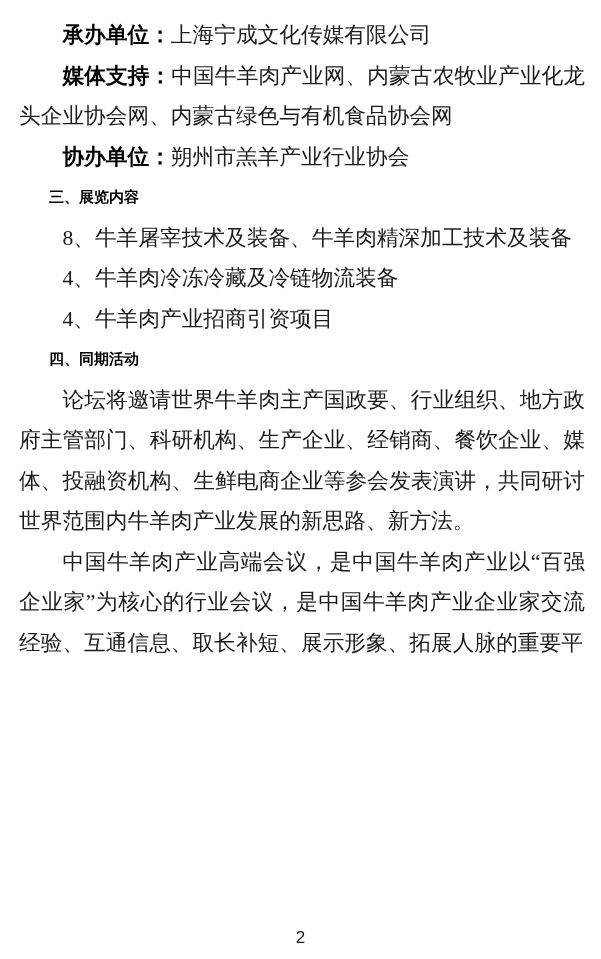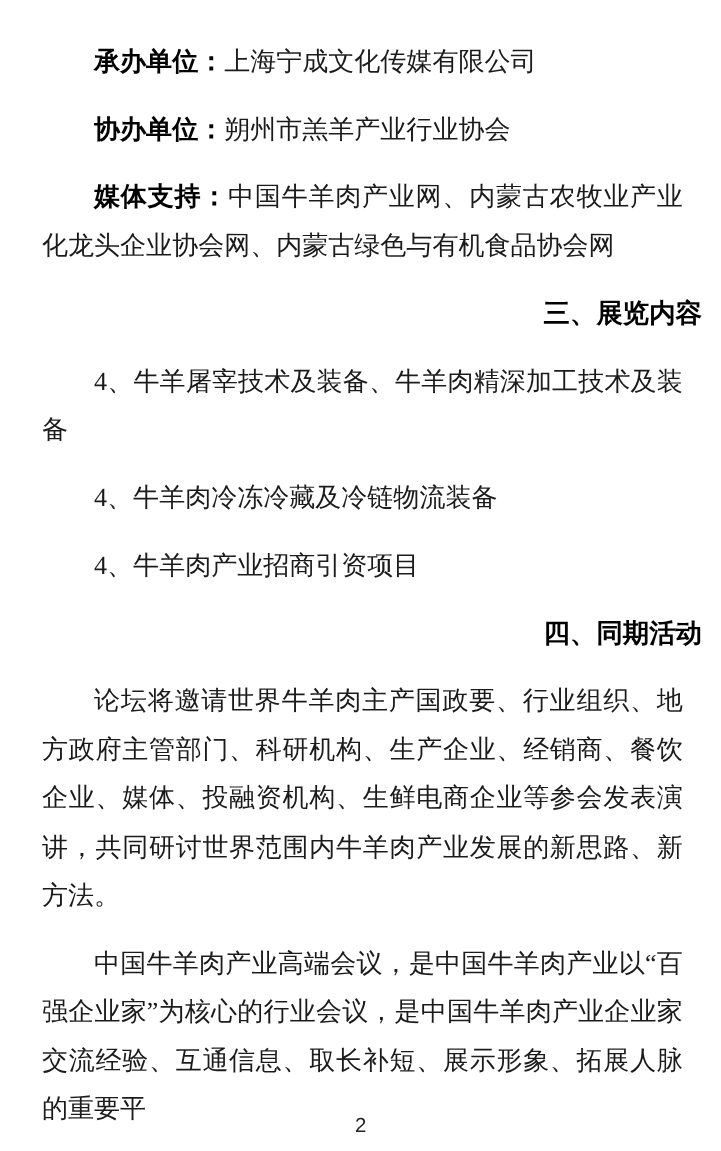--- a/index.html
+++ b/index.html
@@ -14,40 +14,39 @@
     background: #ffffff;
     box-sizing: border-box;
     padding: 15px 16px 0 19px;
     overflow: hidden;
     font-family: "Liberation Serif", "DejaVu Serif", serif;
     font-size: 21.7px;
     line-height: 40.5px;
     color: #1b1b1b;
   }
   .para {
-    margin: 16px;
+    margin: 0;
     text-indent: 2em;
     text-align: justify;
     text-align-last: left;
     text-justify: inter-character;
   }
   .label-bold {
     font-weight: 700;
     font-family: "Liberation Sans", "DejaVu Sans", sans-serif;
     color: #000000;
   }
   .heading {
     margin: 0;
     text-indent: 2em;
-    font-size: 22px;
+    font-size: 15px;
     font-weight: 700;
     font-family: "Liberation Sans", "DejaVu Sans", sans-serif;
     color: #000000;
     line-height: 40.5px;
-    text-align: right;
   }
   .page-footer {
     position: absolute;
     left: 0;
     bottom: 11px;
     width: 100%;
     text-align: center;
     font-family: "Liberation Sans", "DejaVu Sans", sans-serif;
     font-size: 17px;
     line-height: 20px;
@@ -55,27 +54,27 @@
     text-indent: 0;
   }
 </style>
 </head>
 <body>
 
 <div class="page">
 
   <p class="para"><span class="label-bold">承办单位：</span><span>上海宁成文化传媒有限公司</span></p>
 
+  <p class="para"><span class="label-bold">媒体支持：</span><span>中国牛羊肉产业网、内蒙古农牧业产业化龙头企业协会网、内蒙古绿色与有机食品协会网</span></p>
+
   <p class="para"><span class="label-bold">协办单位：</span><span>朔州市羔羊产业行业协会</span></p>
-
-  <p class="para"><span class="label-bold">媒体支持：</span><span>中国牛羊肉产业网、内蒙古农牧业产业化龙头企业协会网、内蒙古绿色与有机食品协会网</span></p>
 
   <h3 class="heading">三、展览内容</h3>
 
-  <p class="para">4、牛羊屠宰技术及装备、牛羊肉精深加工技术及装备</p>
+  <p class="para">8、牛羊屠宰技术及装备、牛羊肉精深加工技术及装备</p>
   <p class="para">4、牛羊肉冷冻冷藏及冷链物流装备</p>
   <p class="para">4、牛羊肉产业招商引资项目</p>
 
   <h3 class="heading">四、同期活动</h3>
 
 
   <p class="para">论坛将邀请世界牛羊肉主产国政要、行业组织、地方政府主管部门、科研机构、生产企业、经销商、餐饮企业、媒体、投融资机构、生鲜电商企业等参会发表演讲，共同研讨世界范围内牛羊肉产业发展的新思路、新方法。</p>
 
 
   <p class="para">中国牛羊肉产业高端会议，是中国牛羊肉产业以“百强企业家”为核心的行业会议，是中国牛羊肉产业企业家交流经验、互通信息、取长补短、展示形象、拓展人脉的重要平</p>

